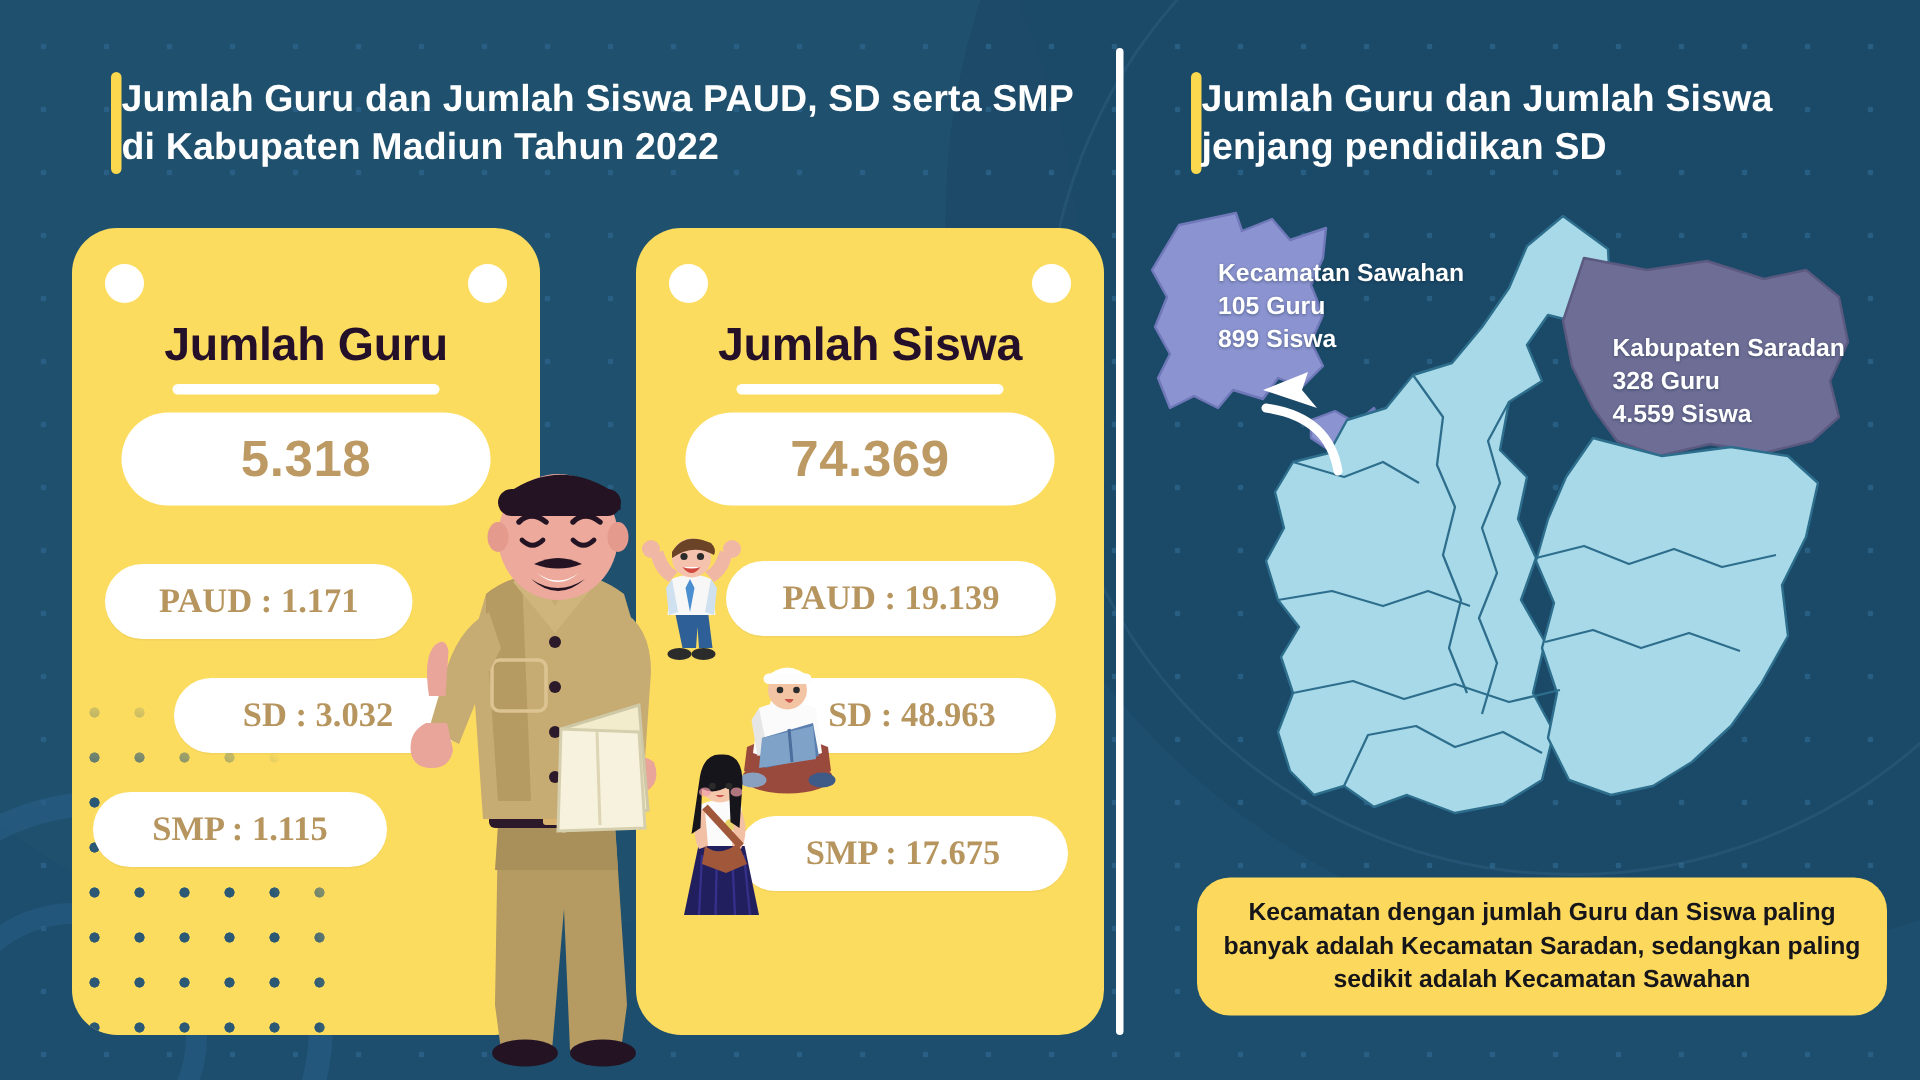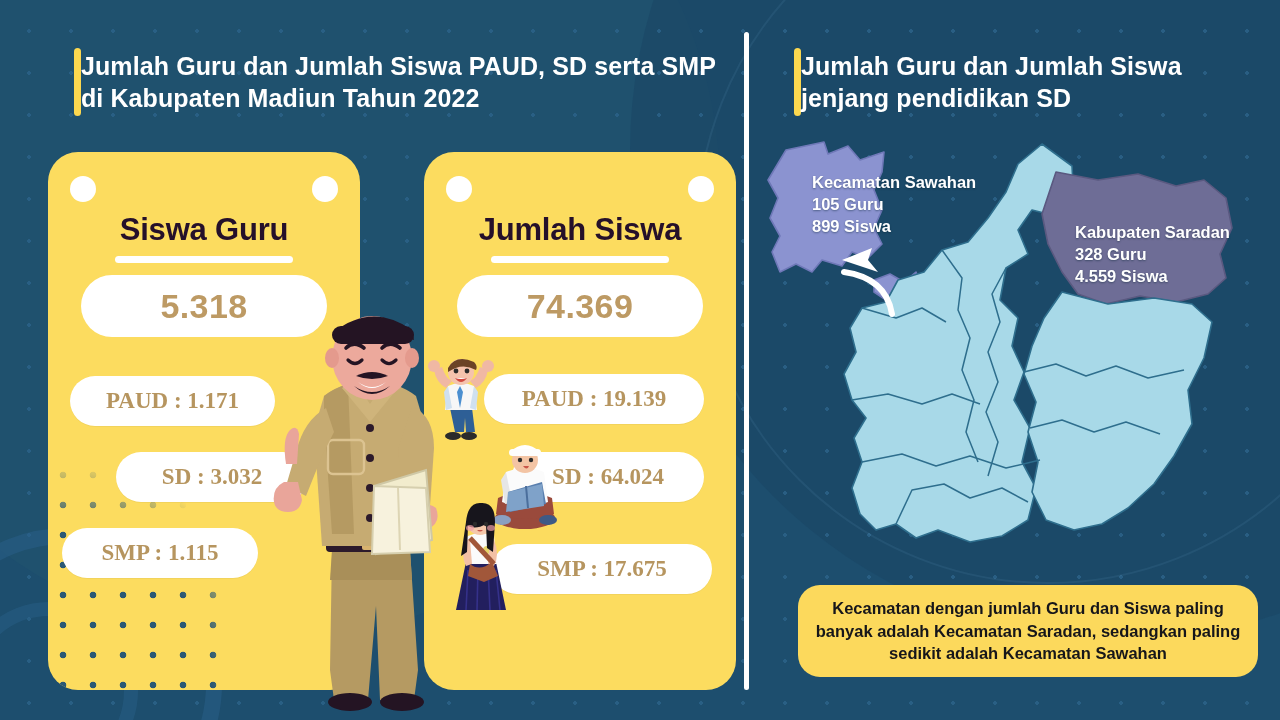--- a/index.html
+++ b/index.html
@@ -160,37 +160,37 @@
   <div class="hd" id="hd-right">
     <div class="bar"></div>
     <h1>Jumlah Guru dan Jumlah Siswa jenjang pendidikan SD</h1>
   </div>
 
   <div class="divider"></div>
 
   <div class="card" id="card-guru">
     <div class="punch l"></div>
     <div class="punch r"></div>
-    <div class="card-title">Siswa Guru</div>
+    <div class="card-title">Jumlah Guru</div>
     <div class="card-rule"></div>
     <div class="big-pill">5.318</div>
     <div class="card-dots"></div>
     <div class="pill" id="g-p0">PAUD : 1.171</div>
     <div class="pill" id="g-p1">SD : 3.032</div>
     <div class="pill" id="g-p2">SMP : 1.115</div>
   </div>
 
   <div class="card" id="card-siswa">
     <div class="punch l"></div>
     <div class="punch r"></div>
     <div class="card-title">Jumlah Siswa</div>
     <div class="card-rule"></div>
     <div class="big-pill">74.369</div>
     <div class="pill" id="s-p0">PAUD : 19.139</div>
-    <div class="pill" id="s-p1">SD : 64.024</div>
+    <div class="pill" id="s-p1">SD : 48.963</div>
     <div class="pill" id="s-p2">SMP : 17.675</div>
   </div>
 
   <svg class="illus" id="teacher" viewBox="0 0 220 412">
 
     <path d="M70 250 h78 l8 120 -4 30 h-34 l-4-94 -8 94 h-34 l-4-30 z" fill="#b59a62"></path>
     <path d="M70 250 h78 l2 30 h-82 z" fill="#a98f59"></path>
 
     <ellipse cx="88" cy="402" rx="22" ry="9" fill="#241423"></ellipse>
     <ellipse cx="140" cy="402" rx="22" ry="9" fill="#241423"></ellipse>

